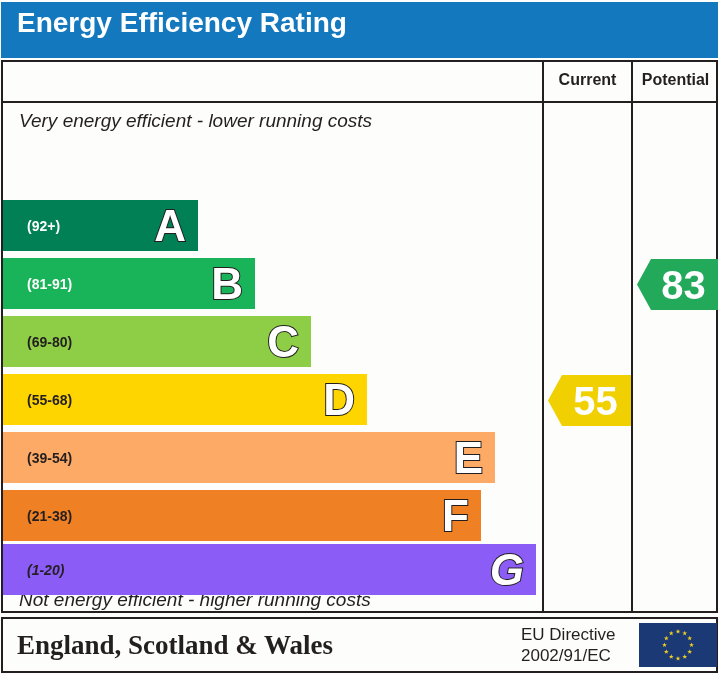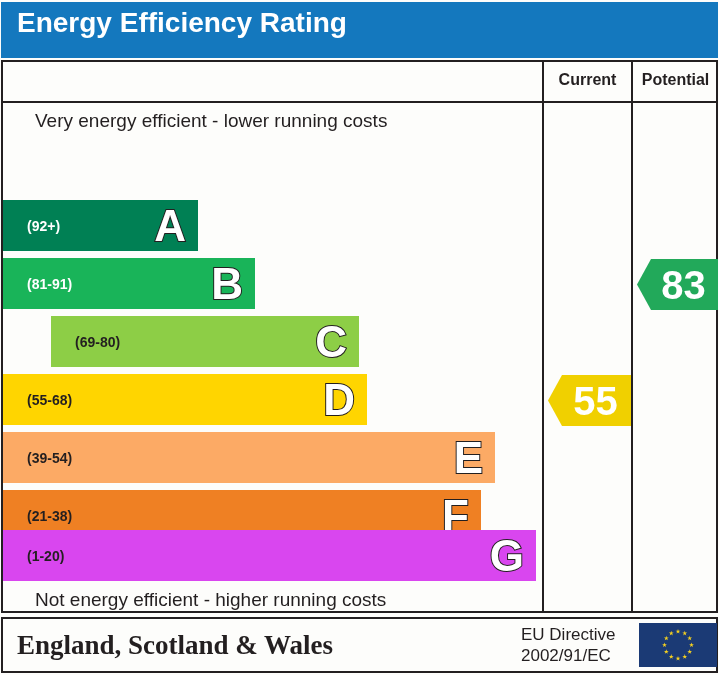--- a/index.html
+++ b/index.html
@@ -87,23 +87,23 @@
     white-space: nowrap;
   }
   .col-head.current   { left: 541px; width: 87px; }
   .col-head.potential { left: 630px; width: 85px; }
 
   
   .caption {
     position: absolute;
     left: 16px;
     font-size: 19px;
-    color: #231f20;
-    white-space: nowrap;
-    margin-left: 16px;
+    font-style: italic;
+    color: #231f20;
+    white-space: nowrap;
   }
   .caption.top    { top: 48px; }
   .caption.bottom { top: 527px; text-align: right; }
 
   
   .band {
     position: absolute;
     left: 0;
     height: 51px;
     box-sizing: border-box;
@@ -217,37 +217,37 @@
 
     <div id="bands-container">
         <div class="band" style="background: rgb(0, 128, 84); width: 195px; top: 138px;">
           <span class="range" style="color: rgb(255, 255, 255);">(92+)</span>
           <span class="letter">A</span>
         </div>
         <div class="band" style="background: rgb(25, 180, 89); width: 252px; top: 196px;">
           <span class="range" style="color: rgb(255, 255, 255);">(81-91)</span>
           <span class="letter">B</span>
         </div>
-        <div class="band" style="background: rgb(141, 206, 70); width: 308px; top: 254px; margin-left: 48px;">
+        <div class="band" style="background: rgb(141, 206, 70); width: 308px; top: 254px;">
           <span class="range" style="color: rgb(35, 31, 32);">(69-80)</span>
           <span class="letter">C</span>
         </div>
         <div class="band" style="background: rgb(255, 213, 0); width: 364px; top: 312px;">
           <span class="range" style="color: rgb(35, 31, 32);">(55-68)</span>
           <span class="letter">D</span>
         </div>
         <div class="band" style="background: rgb(252, 170, 101); width: 492px; top: 370px;">
           <span class="range" style="color: rgb(35, 31, 32);">(39-54)</span>
           <span class="letter">E</span>
         </div>
         <div class="band" style="background: rgb(239, 128, 35); width: 478px; top: 428px;">
           <span class="range" style="color: rgb(35, 31, 32);">(21-38)</span>
           <span class="letter">F</span>
         </div>
-        <div class="band" style="background: #d946ef; width: 533px; top: 468px;">
+        <div class="band" style="background: #8b5cf6; width: 533px; top: 482px; font-style: italic;">
           <span class="range" style="color: rgb(35, 31, 32);">(1-20)</span>
           <span class="letter">G</span>
         </div>
       </div>
 
     <div id="arrows-container">
         <div class="arrow" style="background: rgb(240, 208, 0); left: 545px; width: 83px; top: 313px;">
           <span class="value" style="color: rgb(255, 255, 255);">55</span>
         </div>
         <div class="arrow" style="background: rgb(34, 169, 90); left: 634px; width: 81px; top: 197px;">

